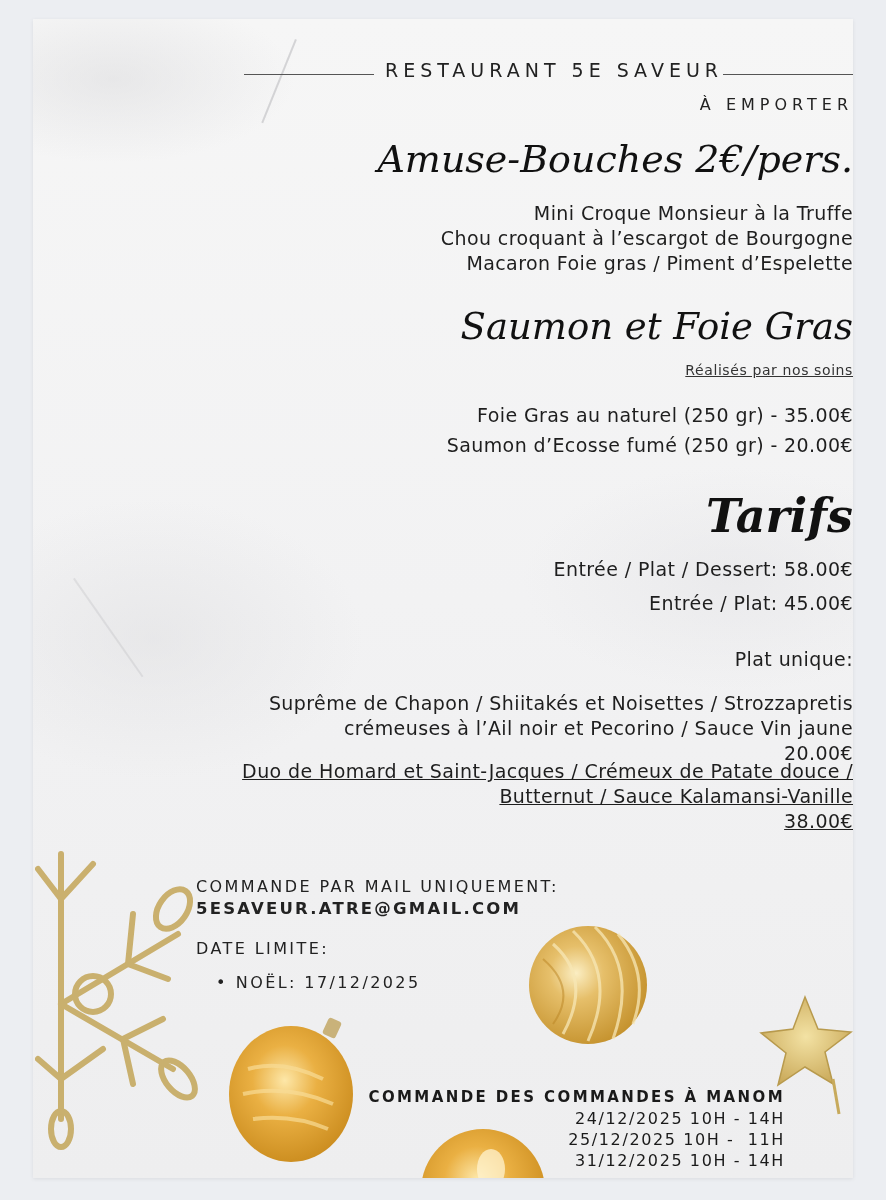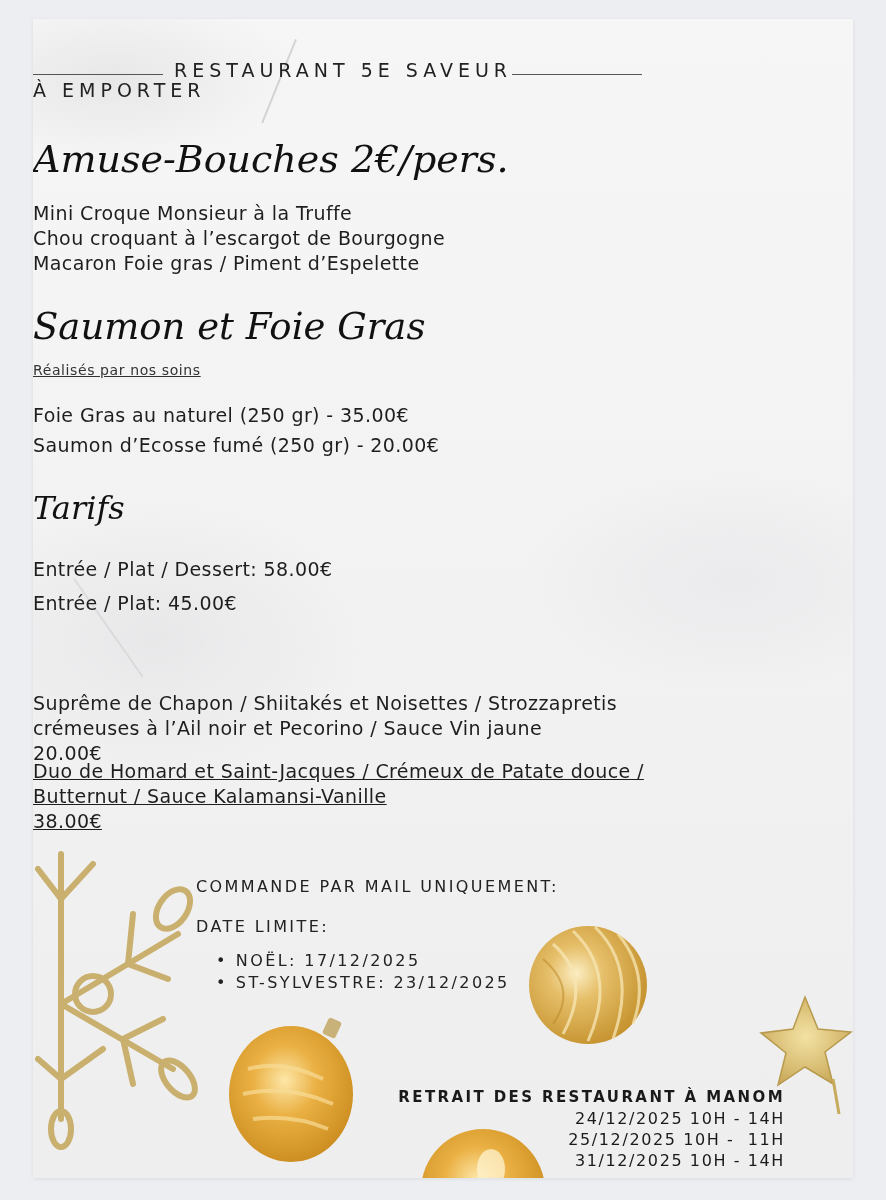--- a/index.html
+++ b/index.html
@@ -14,32 +14,32 @@
     position: absolute; left: 33px; top: 19px; width: 820px; height: 1159px;
     background:
       radial-gradient(ellipse 260px 120px at 80px 60px, rgba(220,220,222,.55), transparent 70%),
       radial-gradient(ellipse 300px 200px at 120px 620px, rgba(222,222,224,.5), transparent 70%),
       radial-gradient(ellipse 300px 160px at 700px 560px, rgba(225,225,228,.45), transparent 70%),
       linear-gradient(180deg, #f6f6f6 0%, #f2f2f3 50%, #eeeeef 100%);
     overflow: hidden;
     box-shadow: 0 1px 4px rgba(0,0,0,.08);
   }
   .vein { position: absolute; background: rgba(150,150,155,.35); width: 2px; transform-origin: top left; }
-  .center { position: absolute; left: 0; width: 820px; text-align: left; }
+  .center { position: absolute; left: 0; width: 820px; text-align: right; }
   .head1 {
     top: 40px; font-size: 19px; letter-spacing: 5px; color: #222; white-space: nowrap;
   }
   .head1 .rule { display: inline-block; width: 130px; height: 1px; background: #555; vertical-align: 2px; }
-  .head2 { top: 60px; font-size: 19px; letter-spacing: 5px; color: #222; }
+  .head2 { top: 76px; font-size: 16px; letter-spacing: 5px; color: #222; }
   .script {
     font-family: "DejaVu Serif", serif; font-style: italic; color: #111;
   }
   .title1 { top: 118px; font-size: 38px; }
   .title2 { top: 286px; font-size: 37px; }
-  .title3 { top: 470px; font-size: 32px; }
+  .title3 { top: 470px; font-size: 46px; font-weight: bold; }
   .line { font-size: 19px; color: #1e1e1e; line-height: 25px; letter-spacing: .4px; }
   .small { font-size: 14px; color: #333; letter-spacing: .6px; }
   .block-a { top: 182px; }
   .sub2 { top: 343px; text-decoration: underline; }
   .block-b { top: 381px; line-height: 30px; }
   .block-c { top: 533px; line-height: 34px; }
   .plat-label { top: 628px; }
   .plat1 { top: 672px; }
   .plat2 { top: 740px; text-decoration: underline; }
   .ornaments { position: absolute; left: 0; top: 0; width: 820px; height: 1159px; pointer-events: none; }
@@ -77,20 +77,21 @@
   <div class="center line block-b">
     <div>Foie Gras au naturel (250 gr) - 35.00€</div>
     <div>Saumon d’Ecosse fumé (250 gr) - 20.00€</div>
   </div>
 
   <div class="center script title3">Tarifs</div>
   <div class="center line block-c">
     <div>Entrée / Plat / Dessert: 58.00€</div>
     <div>Entrée / Plat: 45.00€</div>
   </div>
+  <div class="center line plat-label">Plat unique:</div>
 
   <div class="center line plat1">
     <div>Suprême de Chapon / Shiitakés et Noisettes / Strozzapretis</div>
     <div>crémeuses à l’Ail noir et Pecorino / Sauce Vin jaune</div>
     <div>20.00€</div>
   </div>
   <div class="center line plat2">
     <div>Duo de Homard et Saint-Jacques / Crémeux de Patate douce /</div>
     <div>Butternut / Sauce Kalamansi-Vanille</div>
     <div>38.00€</div>
@@ -151,27 +152,27 @@
     </g>
 
     <g>
       <polygon points="772,978 785,1010 818,1013 792,1033 800,1065 772,1048 745,1066 753,1034 728,1014 760,1010" fill="url(#starG)" stroke="#b89a4d" stroke-width="1.5"></polygon>
       <line x1="800" y1="1060" x2="806" y2="1095" stroke="#c7aa5c" stroke-width="3"></line>
     </g>
   </svg>
 
   <div class="info">
     <div>COMMANDE PAR MAIL UNIQUEMENT:</div>
+    <div class="email">5ESAVEUR.ATRE@GMAIL.COM</div>
     <div class="gap"></div>
     <div>DATE LIMITE:</div>
     <ul>
       <li>NOËL: 17/12/2025</li>
-      <li>ST-SYLVESTRE: 23/12/2025</li>
     </ul>
   </div>
 
   <div class="retrait">
-    <div class="rt-title">RETRAIT DES RESTAURANT À MANOM</div>
+    <div class="rt-title">COMMANDE DES COMMANDES À MANOM</div>
     <div class="rt-line" style="white-space:pre">24/12/2025 10H - 14H</div>
     <div class="rt-line" style="white-space:pre">25/12/2025 10H -  11H</div>
     <div class="rt-line" style="white-space:pre">31/12/2025 10H - 14H</div>
   </div>
 </div>
 
 </body></html>

